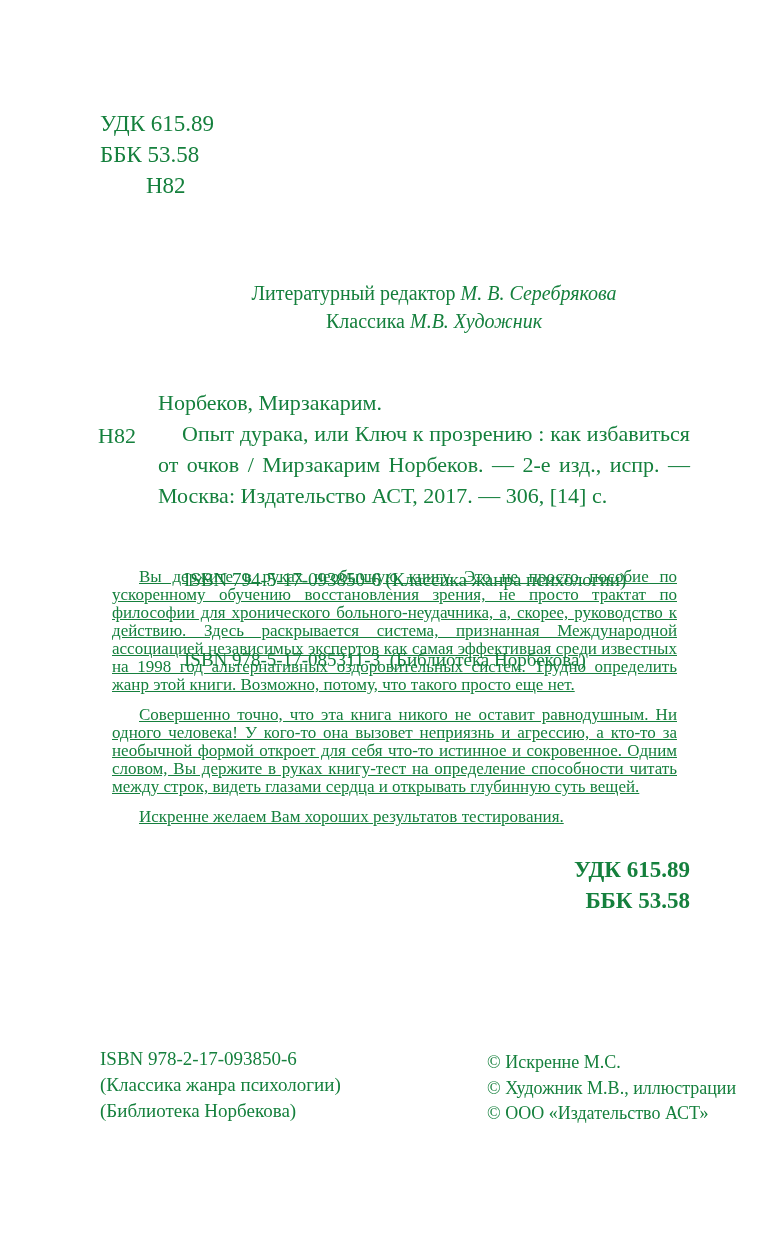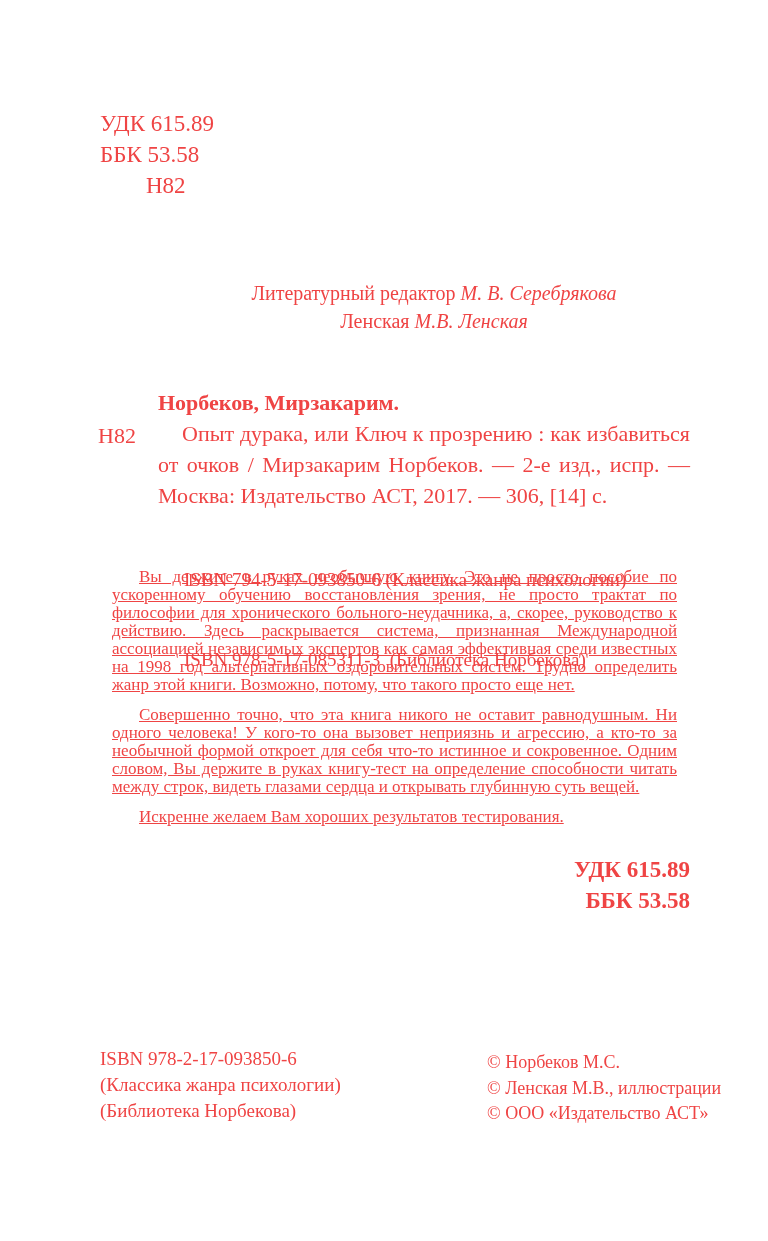--- a/index.html
+++ b/index.html
@@ -2,21 +2,21 @@
 <html><head>
 <meta charset="utf-8">
 <style>
   html, body { margin: 0; padding: 0; background: #e8e8e8; }
   .page {
     position: relative;
     width: 768px;
     height: 1241px;
     background: #ffffff;
     font-family: "Liberation Serif", serif;
-    color: #ef4444;
+    color: #15803d;
     margin: 0 auto;
     overflow: hidden;
   }
   
   .top-class {
     position: absolute;
     left: 100px;
     top: 108px;
     font-size: 23px;
     line-height: 31px;
@@ -37,21 +37,21 @@
 
   
   .catalog {
     position: absolute;
     left: 158px;
     top: 387px;
     width: 532px;
     font-size: 22px;
     line-height: 31px;
   }
-  .catalog .author-heading { font-weight: bold; }
+  .catalog .author-heading { font-weight: normal; }
   .catalog .entry {
     margin: 0;
     text-align: justify;
     text-indent: 24px;
     position: relative;
   }
   .catalog .entry-code {
     position: absolute;
     left: -60px;
     top: 2px;
@@ -110,21 +110,21 @@
 <div class="page">
 
   <div class="top-class">
     <div>УДК 615.89</div>
     <div>ББК 53.58</div>
     <div class="code-line">Н82</div>
   </div>
 
   <div class="credits">
     <div><span>Литературный редактор </span><i>М. В. Серебрякова</i></div>
-    <div><span>Ленская </span><i>М.В. Ленская</i></div>
+    <div><span>Классика </span><i>М.В. Художник</i></div>
   </div>
 
   <div class="catalog">
     <div class="author-heading">Норбеков, Мирзакарим.</div>
     <p class="entry">
       <span class="entry-code">Н82</span><span>Опыт дурака, или Ключ к прозрению : как избавиться от очков / Мирзакарим Норбеков. — 2-е изд., испр. — Москва: Издательство АСТ, 2017. — 306, [14] с.</span>
     </p>
     <div class="isbn-block">
       <div>ISBN 794-5-17-093850-6 (Классика жанра психологии)</div>
       <div>ISBN 978-5-17-085311-3  (Библиотека Норбекова)</div>
@@ -142,18 +142,18 @@
     <div>ББК 53.58</div>
   </div>
 
   <div class="bottom-isbn">
     <div>ISBN 978-2-17-093850-6</div>
     <div>(Классика жанра психологии)</div>
     <div>(Библиотека Норбекова)</div>
   </div>
 
   <div class="bottom-copyright">
-    <div>© Норбеков М.С.</div>
-    <div>© Ленская М.В., иллюстрации</div>
+    <div>© Искренне М.С.</div>
+    <div>© Художник М.В., иллюстрации</div>
     <div>© ООО «Издательство АСТ»</div>
   </div>
 
 </div>
 
 </body></html>

